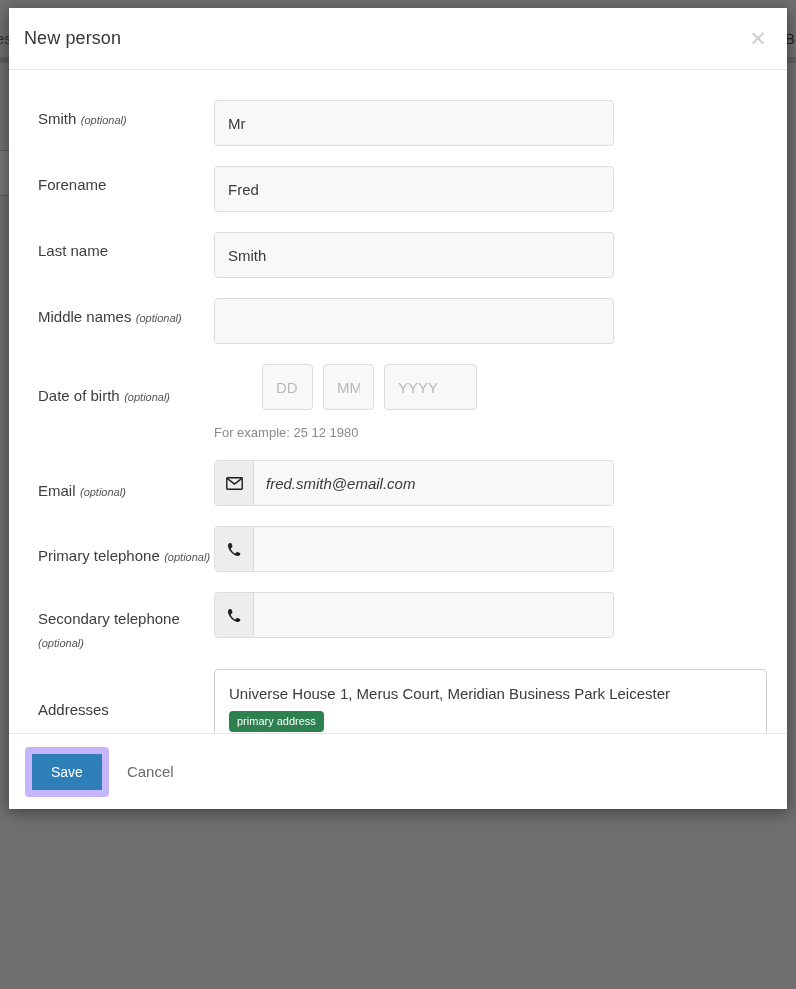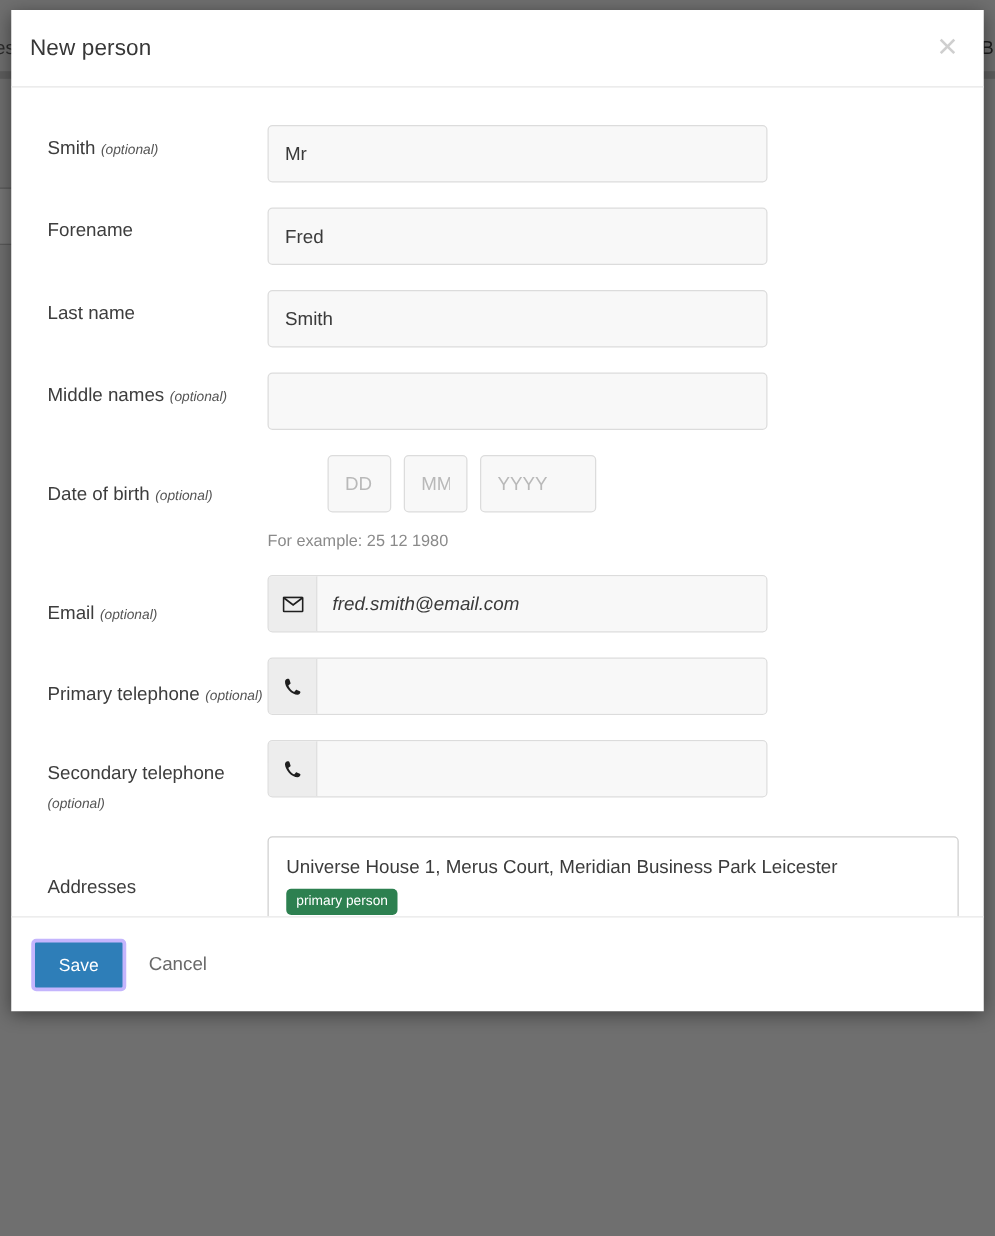--- a/index.html
+++ b/index.html
@@ -206,21 +206,21 @@
     border-radius: 4px;
     font-size: 14px; color: #3a3a3a;
     padding: 10px 4px;
     font-family: "Liberation Sans", sans-serif;
     cursor: pointer;
   }
 
   
   .btn-save {
     background: #2e7eb8;
-    border: 3px solid #c4b5fd;
+    border: 7px solid #c4b5fd;
     border-radius: 4px;
     color: #ffffff;
     font-size: 14px;
     padding: 10px 19px;
     font-family: "Liberation Sans", sans-serif;
     cursor: pointer;
   }
   .btn-cancel {
     background: transparent; border: 0;
     color: #6a6a6a; font-size: 15px;
@@ -356,21 +356,21 @@
     </div>
 
     <div class="row">
       <div class="label-col addr">
         <span class="field-label">Addresses</span>
         <span class="optional"></span>
       </div>
       <div class="field-col">
         <div class="addr-box">
           <div class="addr-line">Universe House 1, Merus Court, Meridian Business Park Leicester</div>
-          <span class="badge">primary person</span>
+          <span class="badge">primary address</span>
         </div>
         <button class="add-another">Add Another</button>
       </div>
     </div>
 
   </div>
 
   <div class="modal-footer">
     <button class="btn-save">Save</button>
     <button class="btn-cancel">Cancel</button>

